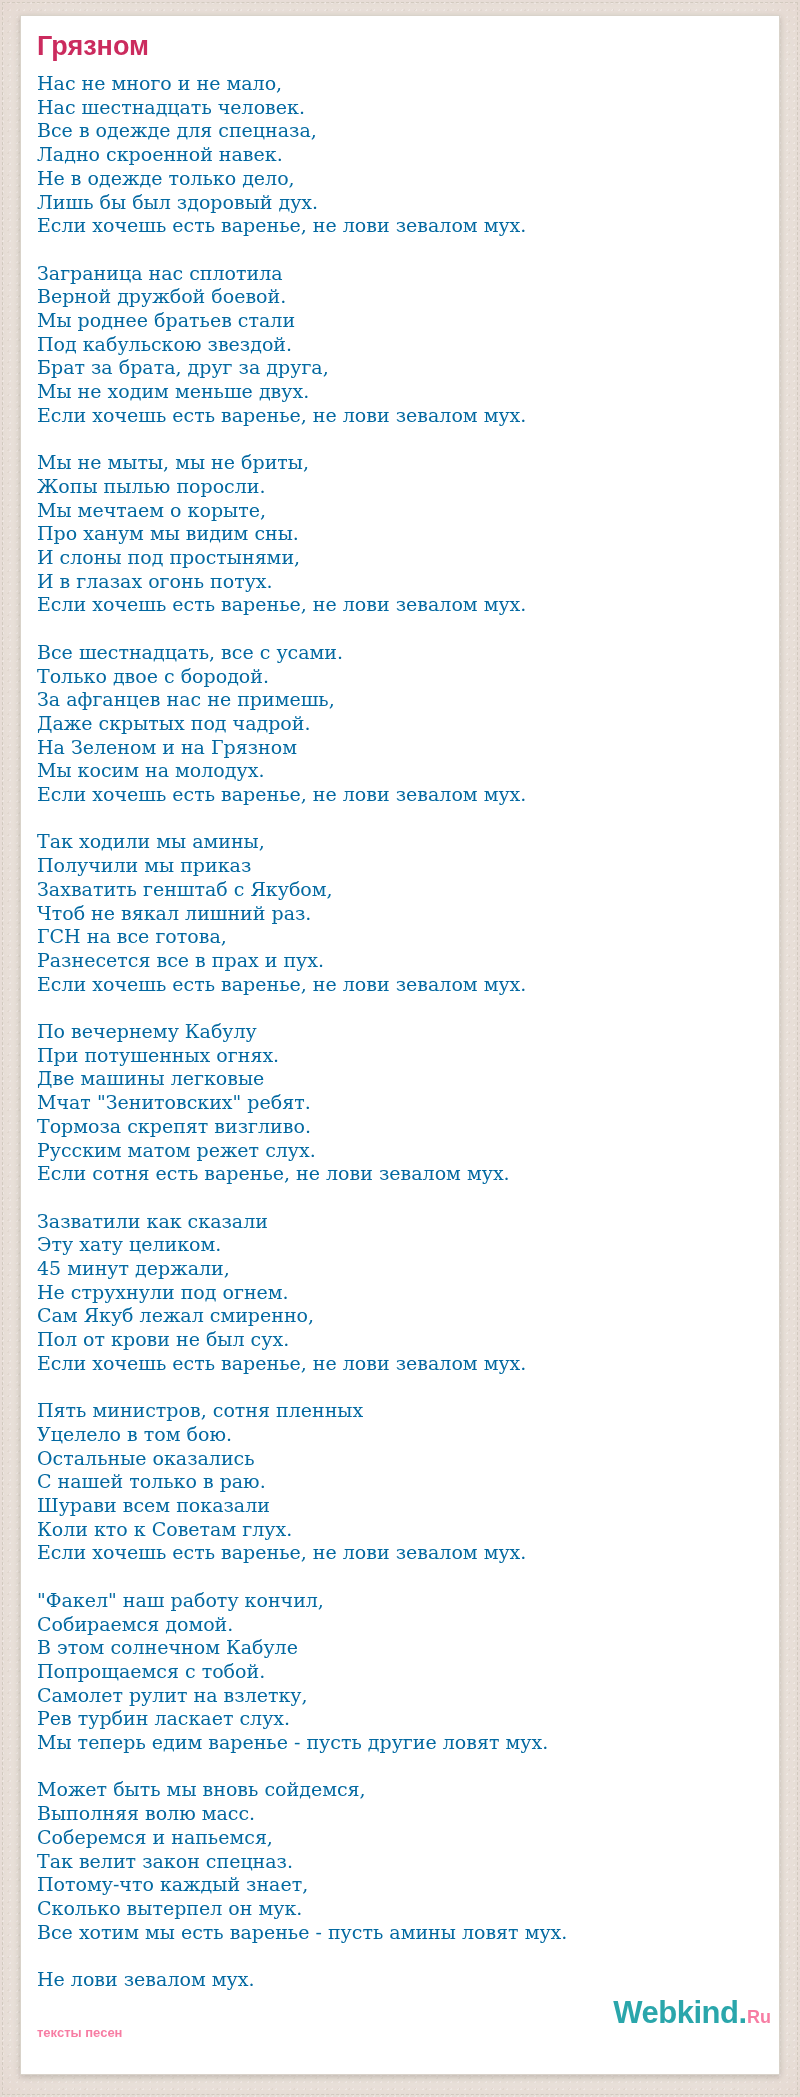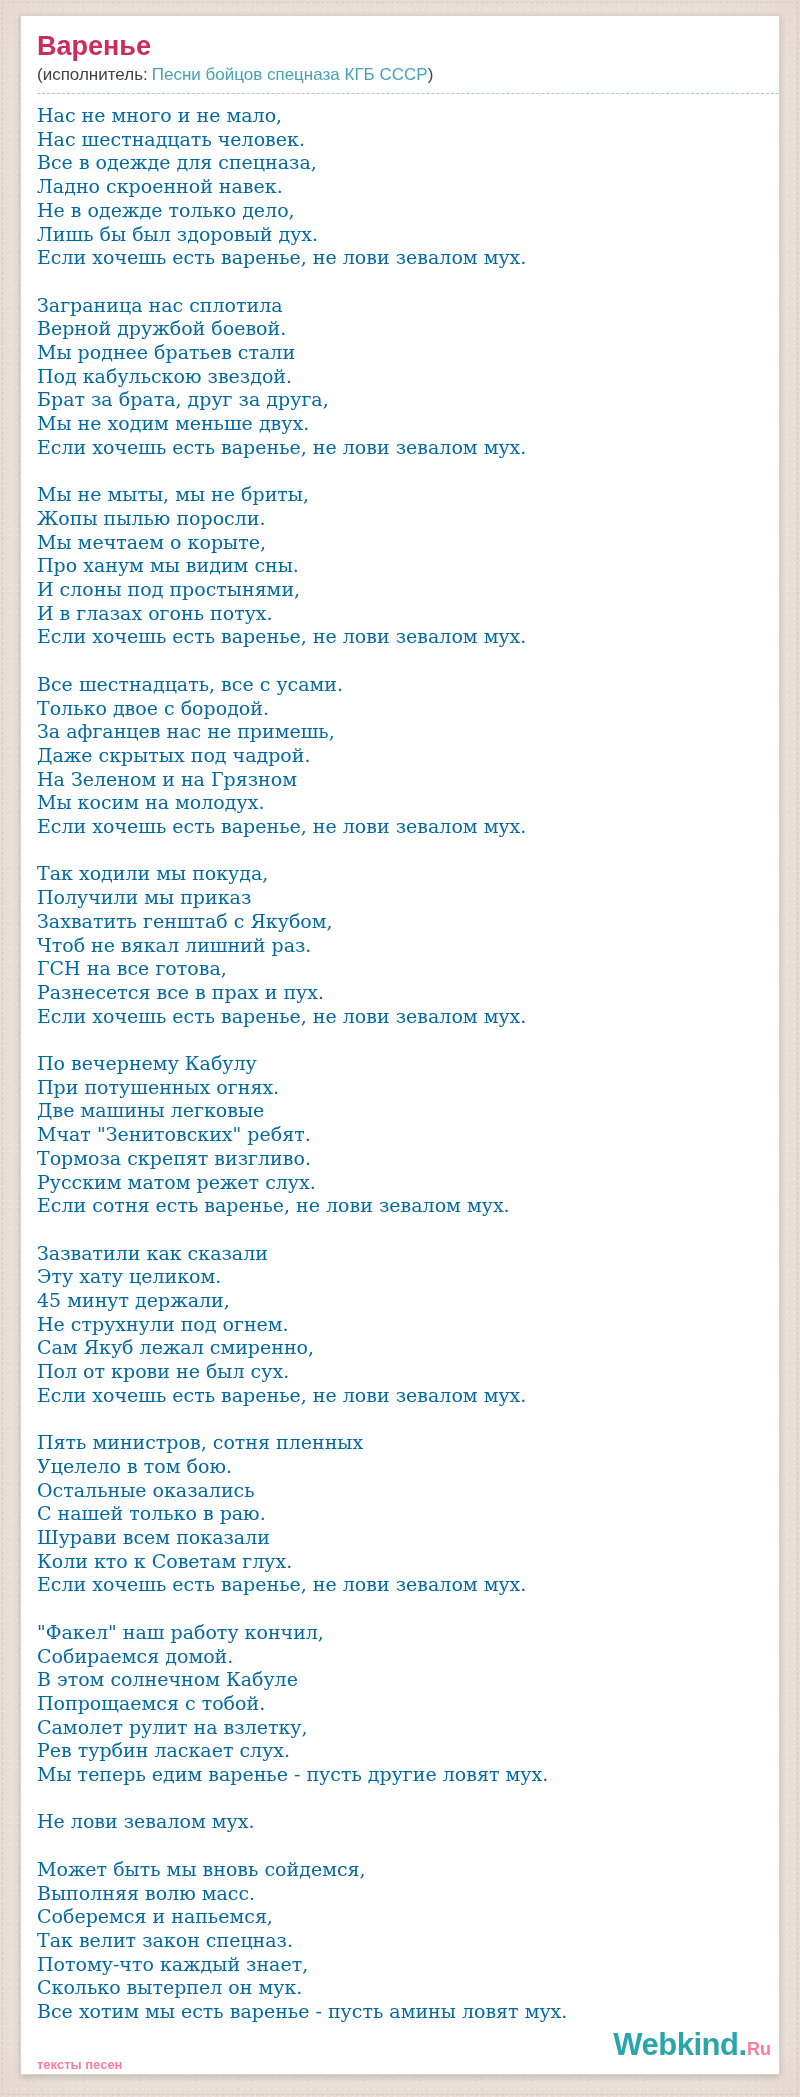--- a/index.html
+++ b/index.html
@@ -81,25 +81,22 @@
   }
 </style>
 </head>
 <body>
 
 <div class="page">
   <div class="stitch"></div>
 
   <div class="card">
 
-    <h1 class="song-title">Варенье</h1>
+    <h1 class="song-title">Грязном</h1>
 
-    <div class="artist-line">
-      <span>(исполнитель:</span><a href="#">Песни бойцов спецназа КГБ СССР</a><span>)</span>
-    </div>
 
     <div class="lyrics">
         <p>Нас не много и не мало,
 Нас шестнадцать человек.
 Все в одежде для спецназа,
 Ладно скроенной навек.
 Не в одежде только дело,
 Лишь бы был здоровый дух.
 Если хочешь есть варенье, не лови зевалом мух.</p>
         <p>Заграница нас сплотила
@@ -116,21 +113,21 @@
 И слоны под простынями,
 И в глазах огонь потух.
 Если хочешь есть варенье, не лови зевалом мух.</p>
         <p>Все шестнадцать, все с усами.
 Только двое с бородой.
 За афганцев нас не примешь,
 Даже скрытых под чадрой.
 На Зеленом и на Грязном
 Мы косим на молодух.
 Если хочешь есть варенье, не лови зевалом мух.</p>
-        <p>Так ходили мы покуда,
+        <p>Так ходили мы амины,
 Получили мы приказ
 Захватить генштаб с Якубом,
 Чтоб не вякал лишний раз.
 ГСН на все готова,
 Разнесется все в прах и пух.
 Если хочешь есть варенье, не лови зевалом мух.</p>
         <p>По вечернему Кабулу
 При потушенных огнях.
 Две машины легковые
 Мчат "Зенитовских" ребят.
@@ -151,28 +148,28 @@
 Шурави всем показали
 Коли кто к Советам глух.
 Если хочешь есть варенье, не лови зевалом мух.</p>
         <p>"Факел" наш работу кончил,
 Собираемся домой.
 В этом солнечном Кабуле
 Попрощаемся с тобой.
 Самолет рулит на взлетку,
 Рев турбин ласкает слух.
 Мы теперь едим варенье - пусть другие ловят мух.</p>
-        <p>Не лови зевалом мух.</p>
         <p>Может быть мы вновь сойдемся,
 Выполняя волю масс.
 Соберемся и напьемся,
 Так велит закон спецназ.
 Потому-что каждый знает,
 Сколько вытерпел он мук.
 Все хотим мы есть варенье - пусть амины ловят мух.</p>
+        <p>Не лови зевалом мух.</p>
       </div>
 
     <div class="logo">
       <span class="logo-main">Webkind</span><span class="logo-dot">.</span><span class="logo-ru">Ru</span>
       <div class="logo-tagline">тексты песен</div>
     </div>
 
   </div>
 </div>
 

